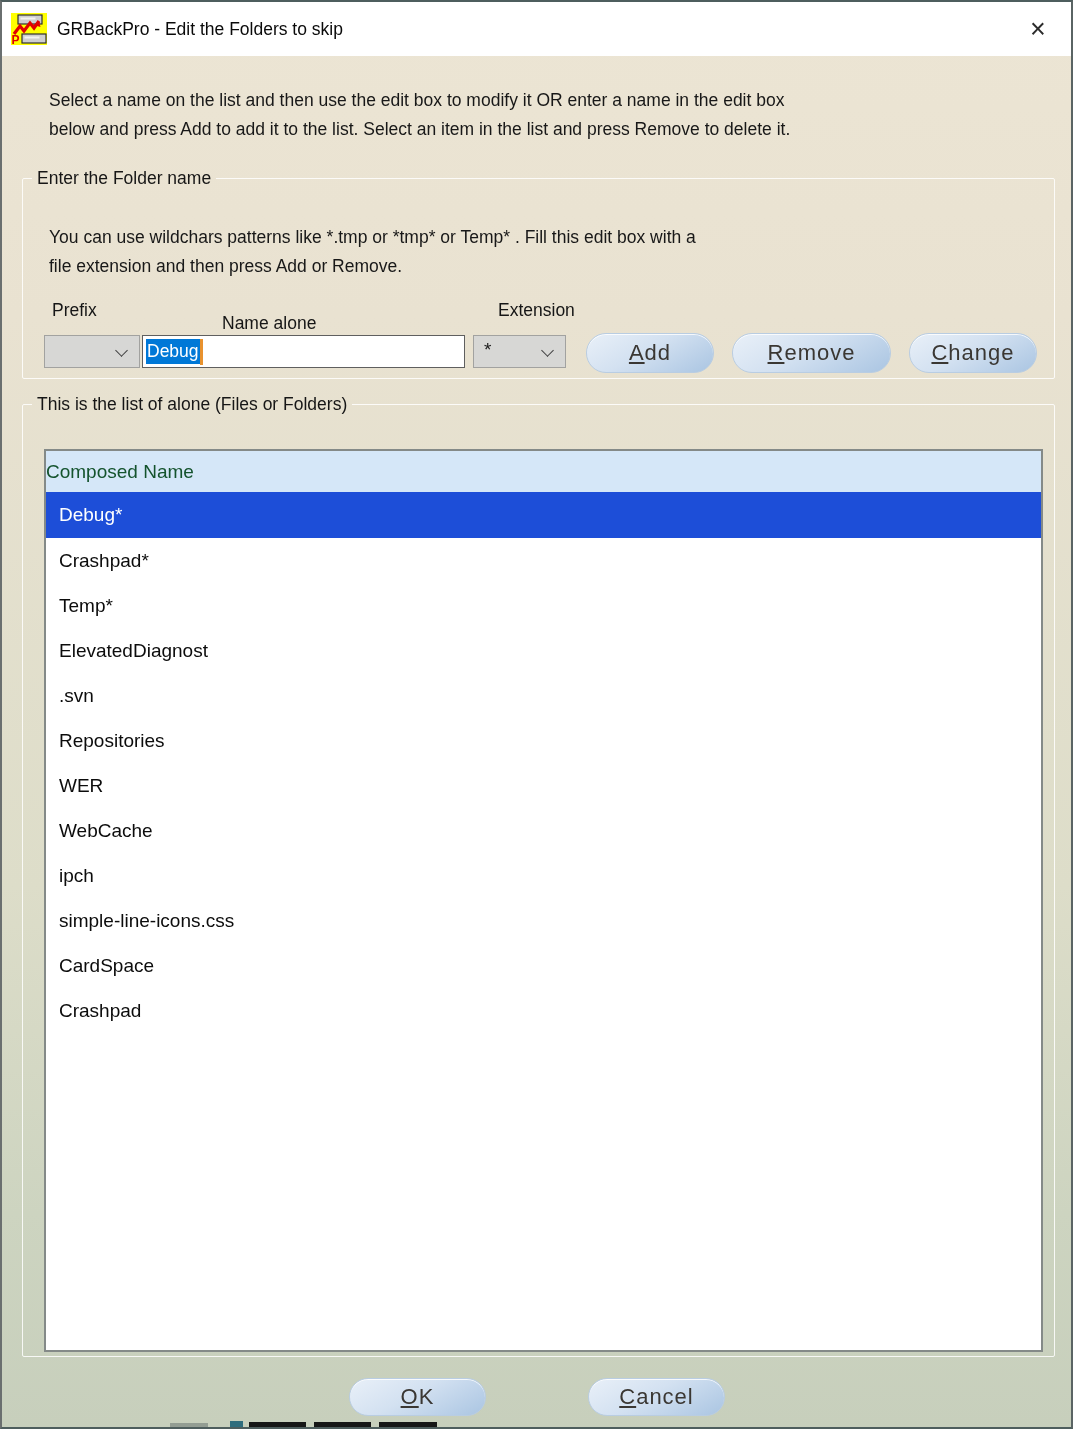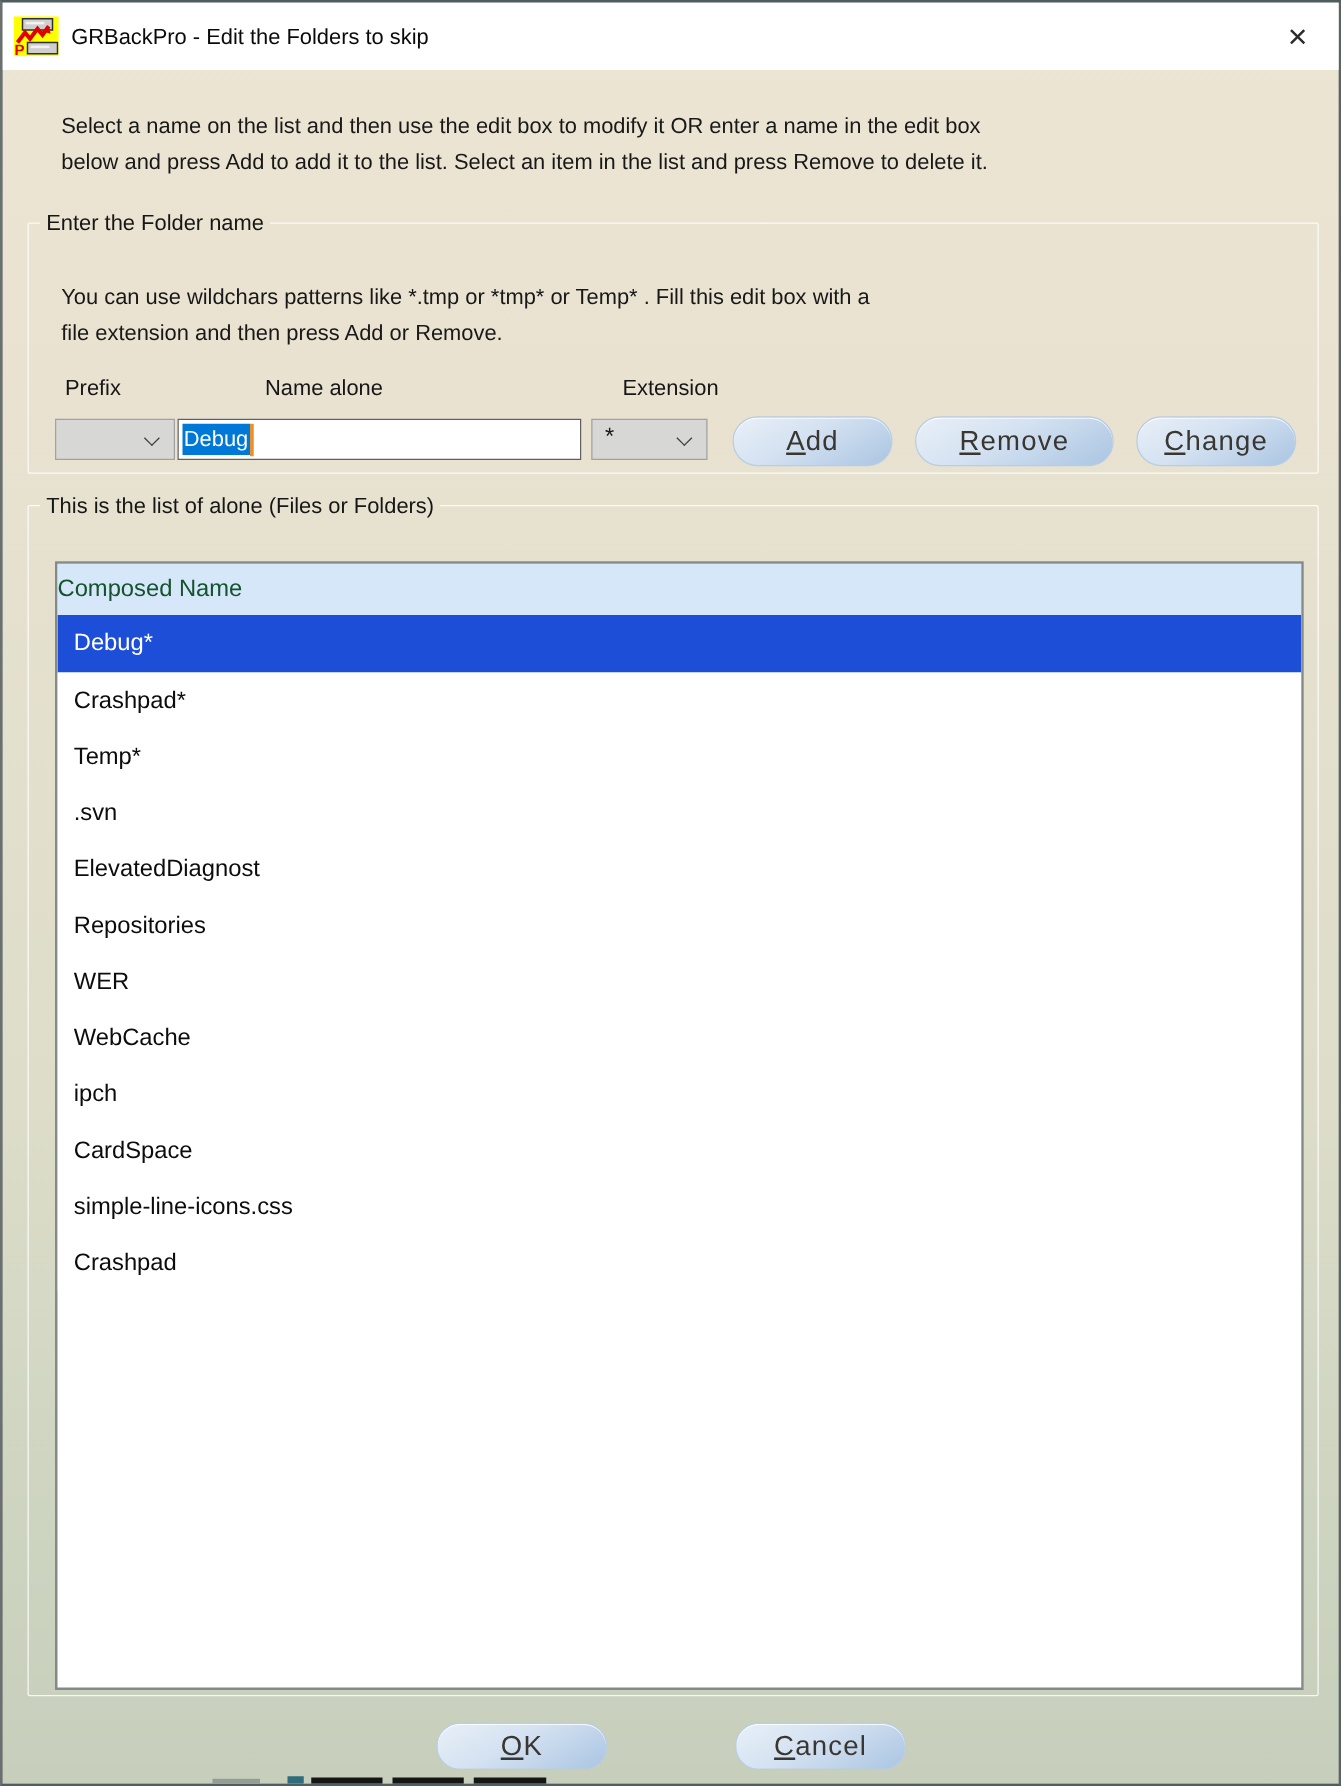--- a/index.html
+++ b/index.html
@@ -40,21 +40,21 @@
   .fs-folder { left:20px; top:166px; width:1033px; height:211px; }
   .fs-list   { left:20px; top:392px; width:1033px; height:963px; }
 
   .hint {
     position:absolute; left:26px; top:34px; font-size:17.5px;
     line-height:28.5px; color:#181818;
   }
   .hint span { display:block; }
 
   .fieldlabel { position:absolute; top:111px; font-size:17.5px; color:#161616; }
-  .lbl-prefix { left:29px; } .lbl-name { left:189px; } .lbl-ext { left:451px;margin-left:24px; }
+  .lbl-prefix { left:29px; } .lbl-name { left:199px;margin-top:13px; } .lbl-ext { left:451px;margin-left:24px; }
 
   .combo {
     position:absolute; top:146px; height:33px; background:#d7d7d5;
     border:1px solid #a2a2a0; font-size:18px; color:#1a1a1a;
   }
   .combo-prefix { left:21px; width:96px; }
   .combo-ext    { left:450px; width:93px; }
   .combo .val { position:absolute; left:10px; top:3px; font-size:19px; }
   .chevron-down {
     position:absolute; right:13px; top:10px; width:9px; height:9px;
@@ -174,28 +174,28 @@
   </fieldset>
 
   <fieldset class="fs-list">
     <legend>This is the list of alone (Files or Folders)</legend>
 
     <div class="listbox">
       <div class="list-header">Composed Name</div>
       <div class="list-row selected">Debug*</div>
       <div class="list-row">Crashpad*</div>
       <div class="list-row">Temp*</div>
+      <div class="list-row">ElevatedDiagnost</div>
       <div class="list-row">.svn</div>
-      <div class="list-row">ElevatedDiagnost</div>
       <div class="list-row">Repositories</div>
       <div class="list-row">WER</div>
       <div class="list-row">WebCache</div>
       <div class="list-row">ipch</div>
+      <div class="list-row">simple-line-icons.css</div>
       <div class="list-row">CardSpace</div>
-      <div class="list-row">simple-line-icons.css</div>
       <div class="list-row">Crashpad</div>
     </div>
   </fieldset>
 
   <div class="pillbtn btn-ok">
     <span class="cap">OK</span>
   </div>
   <div class="pillbtn btn-cancel">
     <span class="cap">Cancel</span>
   </div>

